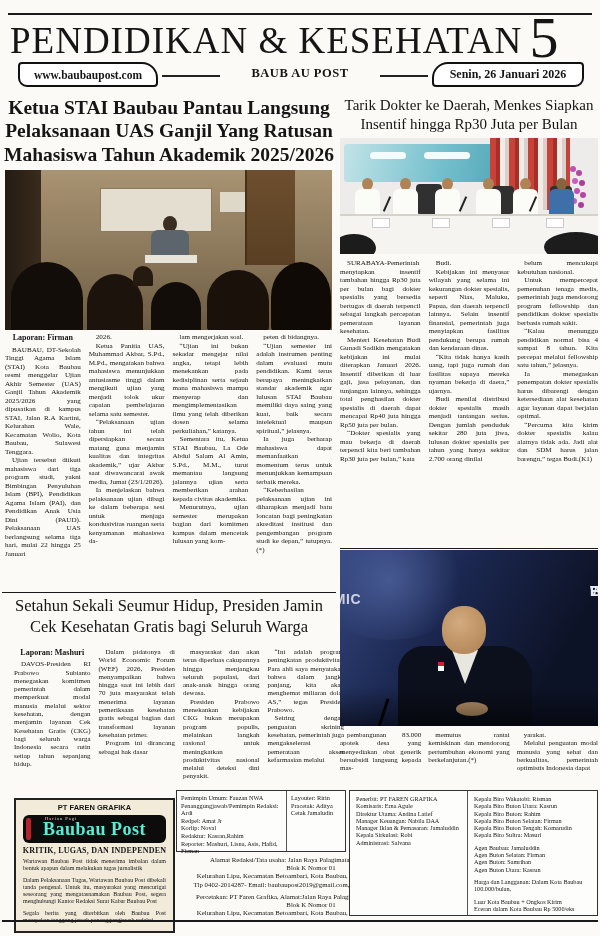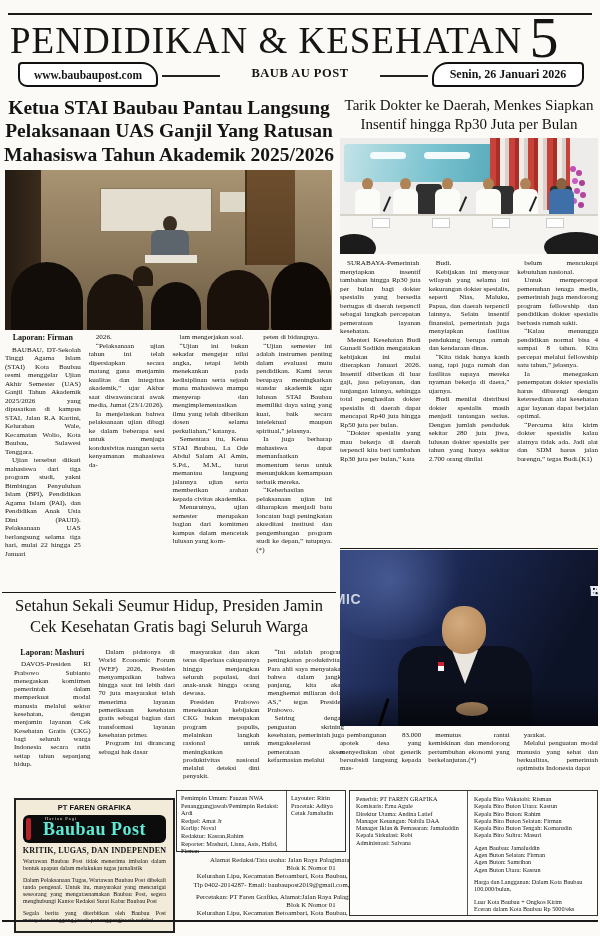--- a/index.html
+++ b/index.html
@@ -177,20 +177,21 @@
     <div class="col">
       <div class="byline">Laporan: Firman</div>
       <div class="paras">
           <p>BAUBAU, DT-Sekolah Tinggi Agama Islam (STAI) Kota Baubau resmi menggelar Ujian Akhir Semester (UAS) Ganjil Tahun Akademik 2025/2026 yang dipusatkan di kampus STAI, Jalan R.A Kartini, Kelurahan Wale, Kecamatan Wolio, Kota Baubau, Sulawesi Tenggara.</p>
           <p>Ujian tersebut diikuti mahasiswa dari tiga program studi, yakni Bimbingan Penyuluhan Islam (BPI), Pendidikan Agama Islam (PAI), dan Pendidikan Anak Usia Dini (PAUD). Pelaksanaan UAS berlangsung selama tiga hari, mulai 22 hingga 25 Januari</p>
         </div>
     </div>
     <div class="col">
       <div class="paras">
           <p>2026.</p>
+          <p>Ketua Panitia UAS, Muhammad Akbar, S.Pd., M.Pd., mengatakan bahwa mahasiswa menunjukkan antusiasme tinggi dalam mengikuti ujian yang menjadi tolok ukur capaian pembelajaran selama satu semester.</p>
           <p>“Pelaksanaan ujian tahun ini telah dipersiapkan secara matang guna menjamin kualitas dan integritas akademik,” ujar Akbar saat diwawancarai awak media, Jumat (23/1/2026).</p>
           <p>Ia menjelaskan bahwa pelaksanaan ujian dibagi ke dalam beberapa sesi untuk menjaga kondusivitas ruangan serta kenyamanan mahasiswa da-</p>
         </div>
     </div>
     <div class="col">
       <div class="paras">
           <p>lam mengerjakan soal.</p>
           <p>“Ujian ini bukan sekadar mengejar nilai angka, tetapi lebih menekankan pada kedisiplinan serta sejauh mana mahasiswa mampu menyerap dan mengimplementasikan ilmu yang telah diberikan dosen selama perkuliahan,” katanya.</p>
           <p>Sementara itu, Ketua STAI Baubau, La Ode Abdul Salam Al Amin, S.Pd., M.M., turut memantau langsung jalannya ujian serta memberikan arahan kepada civitas akademika.</p>
           <p>Menurutnya, ujian semester merupakan bagian dari komitmen kampus dalam mencetak lulusan yang kom-</p>

